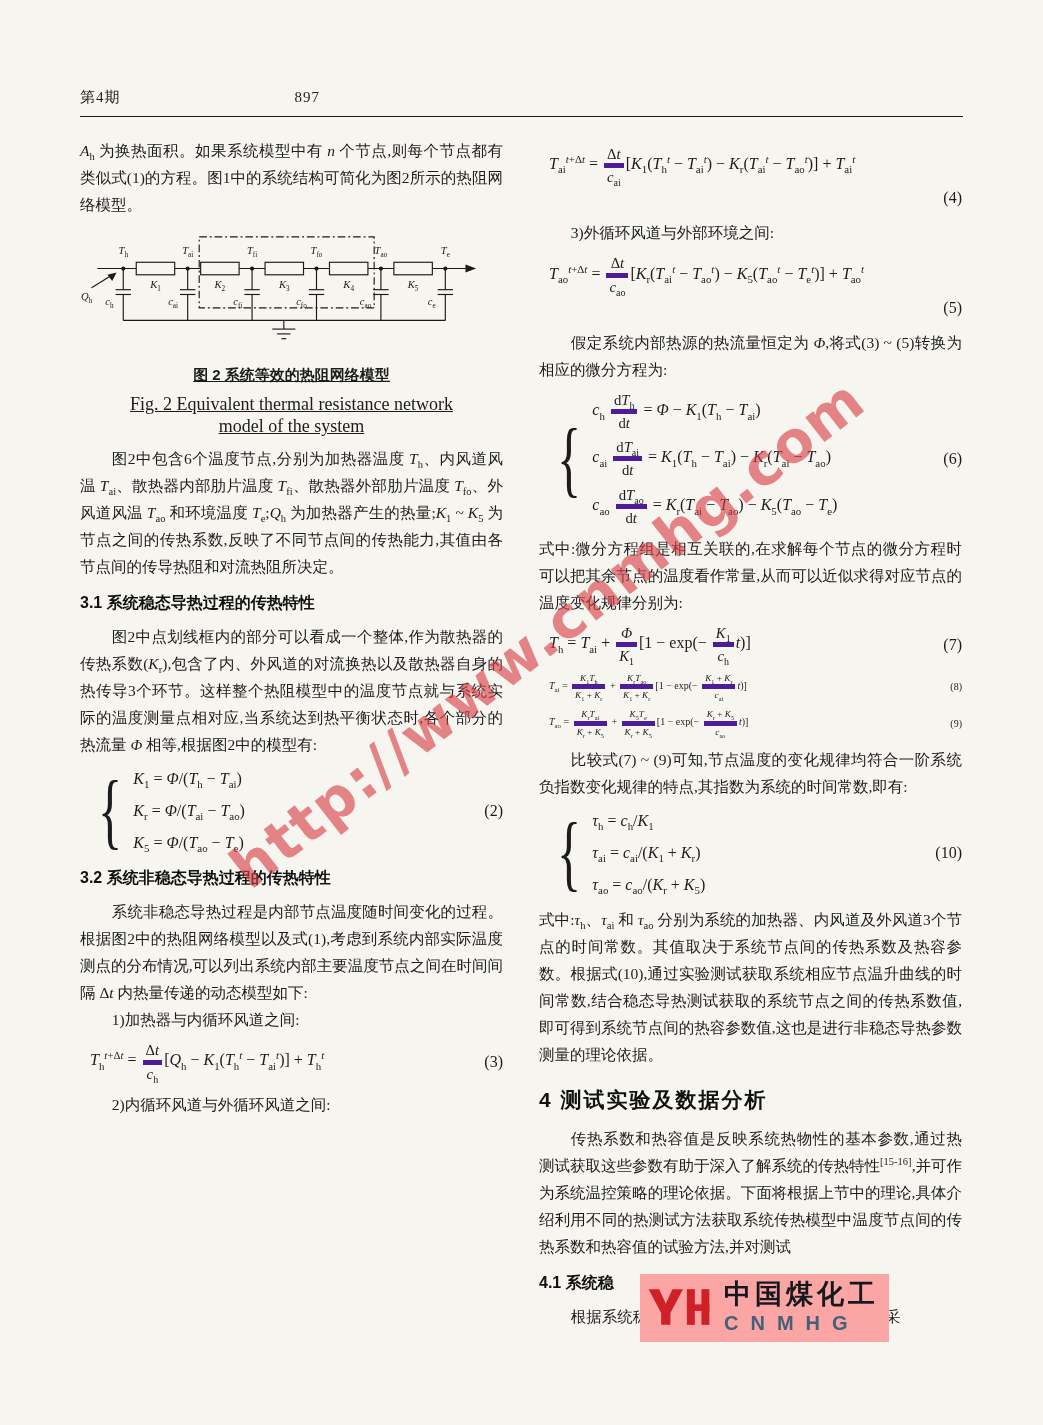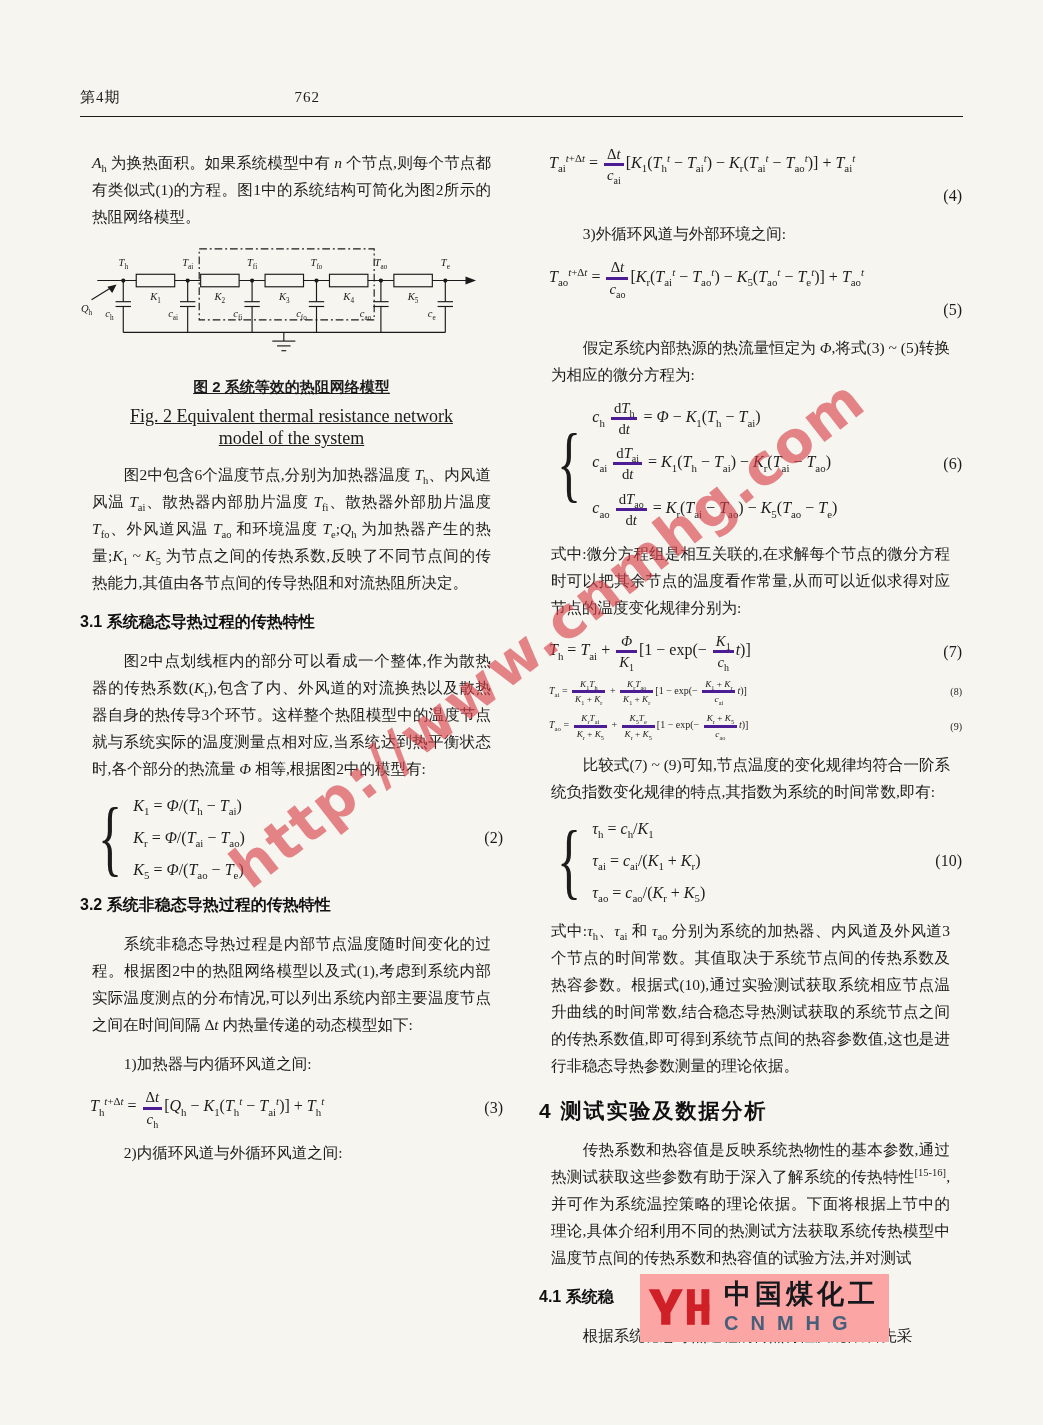--- a/index.html
+++ b/index.html
@@ -18,21 +18,21 @@
     font-size:15px; letter-spacing:1px;
     border-bottom:1.5px solid #1a1a1a; padding-bottom:9px;
   }
   header .issue { width:120px; }
   header .rtitle { flex:1; text-align:center; }
   header .pnum { width:120px; text-align:right; }
 
   .columns { display:flex; gap:36px; margin-top:20px; }
   .col { width:423px; font-size:15.5px; line-height:27px; }
 
-  p { margin:12px; text-align:justify; text-indent:2.05em; }
+  p { margin:0; text-align:justify; text-indent:2.05em; }
   p.noindent { text-indent:0; }
   sub,sup { font-size:68%; line-height:0; }
   i { font-family:"Liberation Serif",serif; }
 
   h3 { font-family:"Liberation Sans","DejaVu Sans",sans-serif; font-size:16px; margin:9px 0 7px 0; color:#111; }
   h2 { font-family:"Liberation Sans","DejaVu Sans",sans-serif; font-size:21px; margin:18px 0 12px 0; color:#111; letter-spacing:2px; }
 
   figure { margin:14px 0 8px 0; text-align:center;text-decoration:underline; }
   figcaption .cap-cn { font-family:"Liberation Sans","DejaVu Sans",sans-serif; font-size:15px; font-weight:bold; margin-top:8px; }
   figcaption .cap-en { font-size:18px; margin-top:5px; line-height:22px; }
@@ -42,21 +42,21 @@
   .eq .eq-num { margin-left:4px; }
   .eq.small { font-size:10px; }
   .eq.numbelow { display:block; }
   .eq.numbelow .eq-num { display:block; text-align:right; margin-top:1px; }
 
   .cases { display:flex; align-items:center; }
   .brace { font-size:84px; font-weight:100; line-height:0; margin-right:3px; transform:scaleX(.6); }
   .case-lines { display:flex; flex-direction:column; gap:8px; }
 
   .frac { display:inline-block; vertical-align:middle; text-align:center; line-height:1.1; font-size:.92em; margin:0 2px; }
-  .frac .num { display:block; border-bottom:3px solid #4c1d95; padding:0 3px 1px 3px; }
+  .frac .num { display:block; border-bottom:5px solid #4c1d95; padding:0 3px 1px 3px; }
   .frac .den { display:block; padding:1px 3px 0 3px; }
 
   .watermark {
     position:absolute; left:238px; top:842px;
     transform:rotate(-38deg); transform-origin:left center;
     font-family:"DejaVu Sans",sans-serif;
     font-size:57px; font-weight:bold; letter-spacing:2px;
     white-space:nowrap; z-index:4; pointer-events:none;
     opacity:.62;
   }
@@ -77,21 +77,21 @@
   svg .sb { font-size:7.5px; }
   svg .it { font-style:italic; }
 </style>
 </head>
 <body>
 
 <div class="page">
 
   <header>
     <span class="issue">第4期</span>
-    <span class="pnum">762</span>
+    <span class="pnum">897</span>
   </header>
 
   <div class="columns">
 
     <div class="col">
 
       <p class="noindent"><i>A</i><sub>h</sub> 为换热面积。如果系统模型中有 <i>n</i> 个节点,则每个节点都有类似式(1)的方程。图1中的系统结构可简化为图2所示的热阻网络模型。</p>
 
       <figure>
         <svg viewBox="0 0 440 118" width="423">

